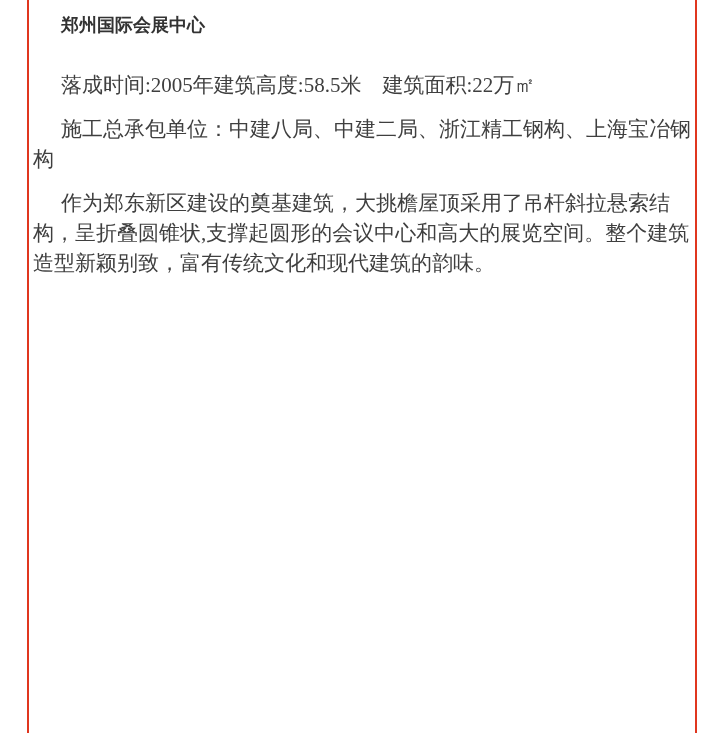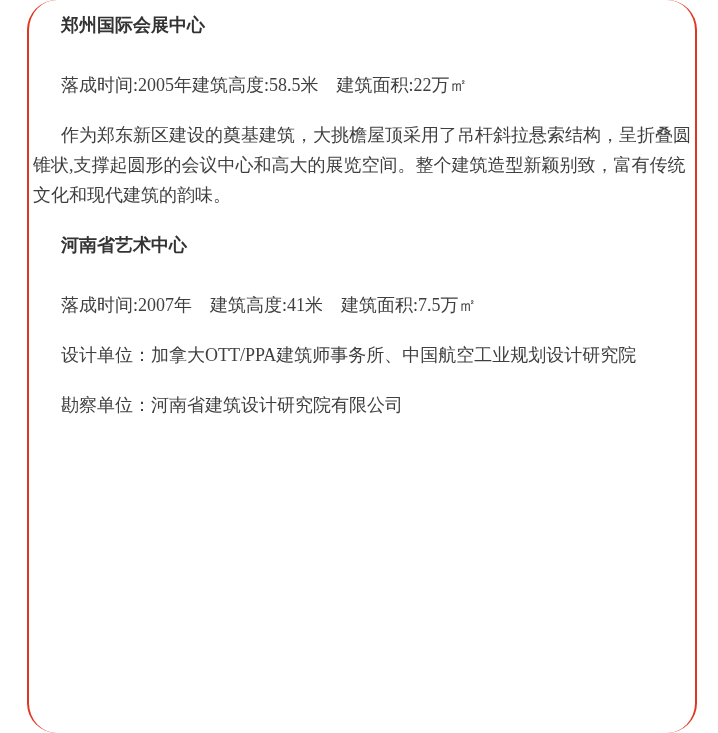--- a/index.html
+++ b/index.html
@@ -1,21 +1,21 @@
 <!DOCTYPE html>
 <html style="--accent: #e0361f; --text: #3f3f3f; --heading: #333333; --bg: #ffffff;"><head>
 <meta charset="utf-8">
 <style>
   :root{
     --accent:#e0361f;
     --text:#3f3f3f;
     --heading:#333333;
     --bg:#ffffff;
   }
-  *{box-sizing:border-box;border-radius:30px;}
+  *{box-sizing:border-box;}
   html,body{margin:0;padding:0;}
   body{
     width:718px;
     height:733px;
     overflow:hidden;
     background:var(--bg);
     font-family:"Liberation Serif","DejaVu Serif",serif;
   }
   .doc-page{
     margin-left:27px;
@@ -27,40 +27,35 @@
   }
   .doc-heading{
     font-size:18px;
     line-height:30px;
     font-weight:bold;
     color:var(--heading);
     margin:30px 0;
     text-indent:28px;
   }
   .doc-para{
-    font-size:18px;
+    font-size:21px;
     line-height:30px;
     color:var(--text);
-    margin:20px 0;
+    margin:14px 0;
     text-indent:28px;
   }
   .doc-page > section > :first-child.doc-heading:first-child{margin-top:0;}
   section:first-child .doc-heading{margin-top:0;}
 </style>
 </head>
 <body>
 
 <div class="doc-page">
 
   <section>
     <h2 class="doc-heading">郑州国际会展中心</h2>
     <p class="doc-para">落成时间:2005年建筑高度:58.5米　建筑面积:22万㎡</p>
+    <p class="doc-para">施工总承包单位：中建八局、中建二局、浙江精工钢构、上海宝冶钢构</p>
     <p class="doc-para">作为郑东新区建设的奠基建筑，大挑檐屋顶采用了吊杆斜拉悬索结构，呈折叠圆锥状,支撑起圆形的会议中心和高大的展览空间。整个建筑造型新颖别致，富有传统文化和现代建筑的韵味。</p>
   </section>
 
-  <section>
-    <h2 class="doc-heading">河南省艺术中心</h2>
-    <p class="doc-para">落成时间:2007年　建筑高度:41米　建筑面积:7.5万㎡</p>
-    <p class="doc-para">设计单位：加拿大OTT/PPA建筑师事务所、中国航空工业规划设计研究院</p>
-    <p class="doc-para">勘察单位：河南省建筑设计研究院有限公司</p>
-  </section>
 
 </div>
 
 </body></html>

